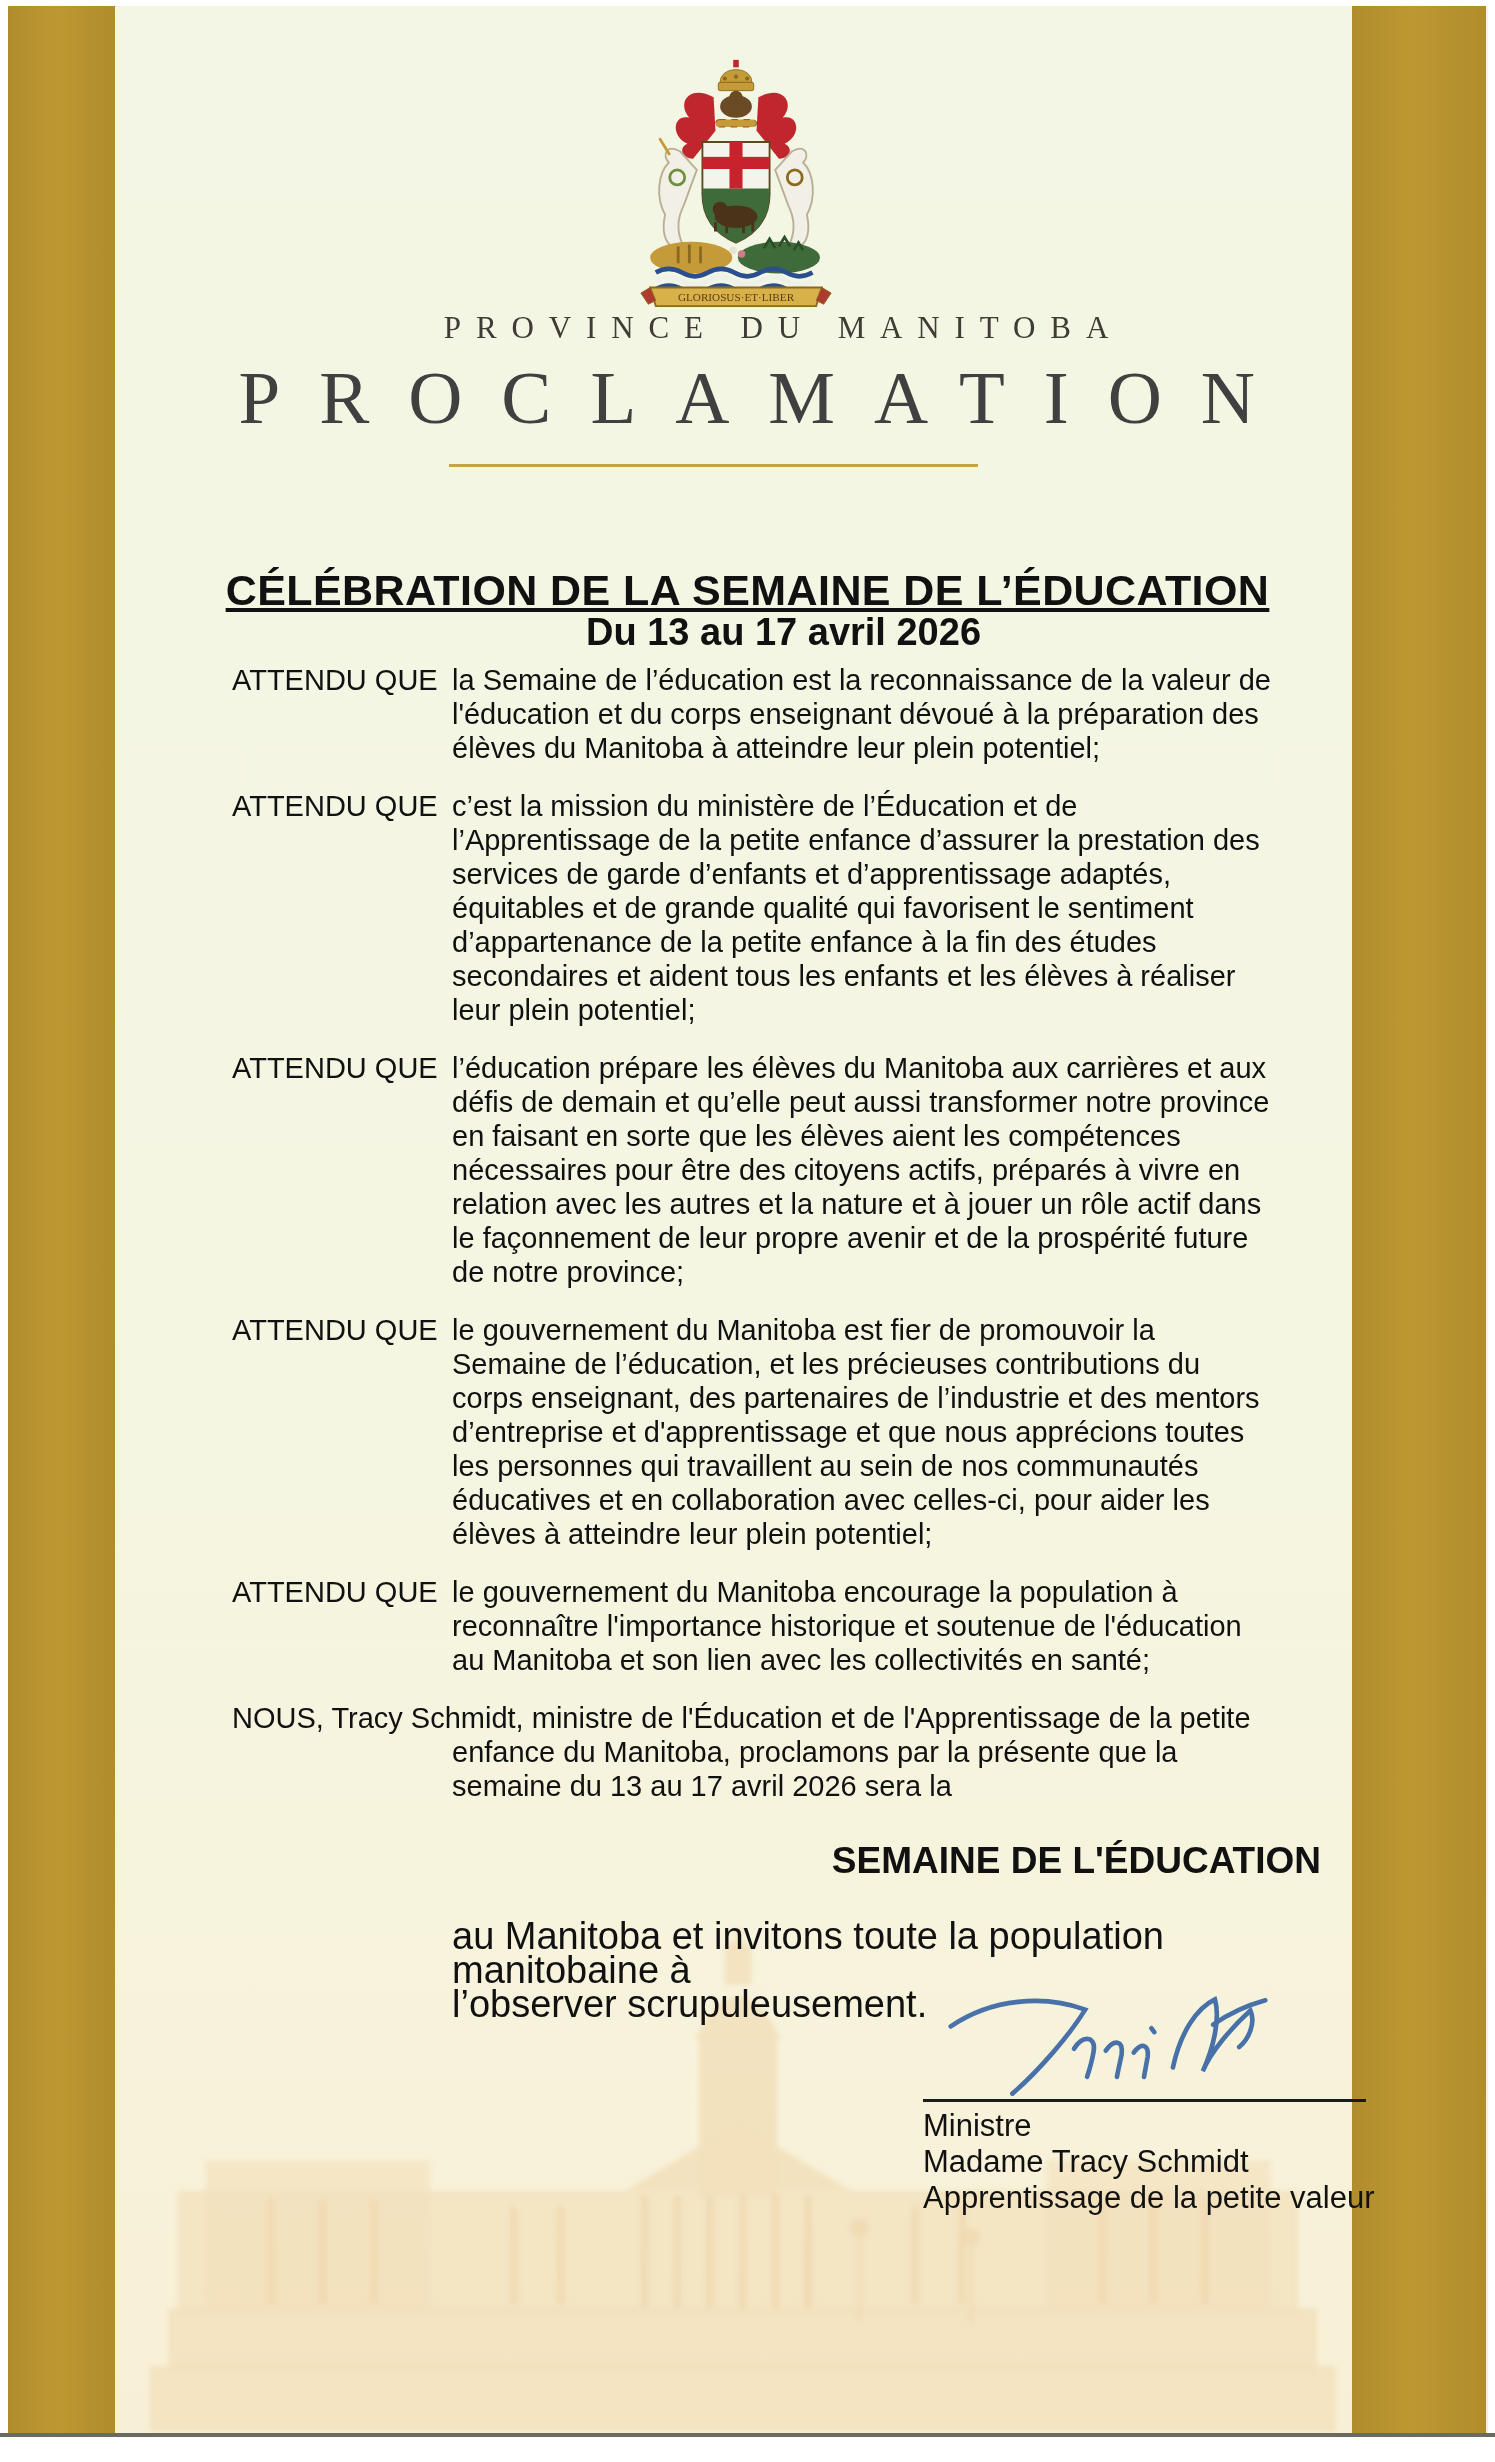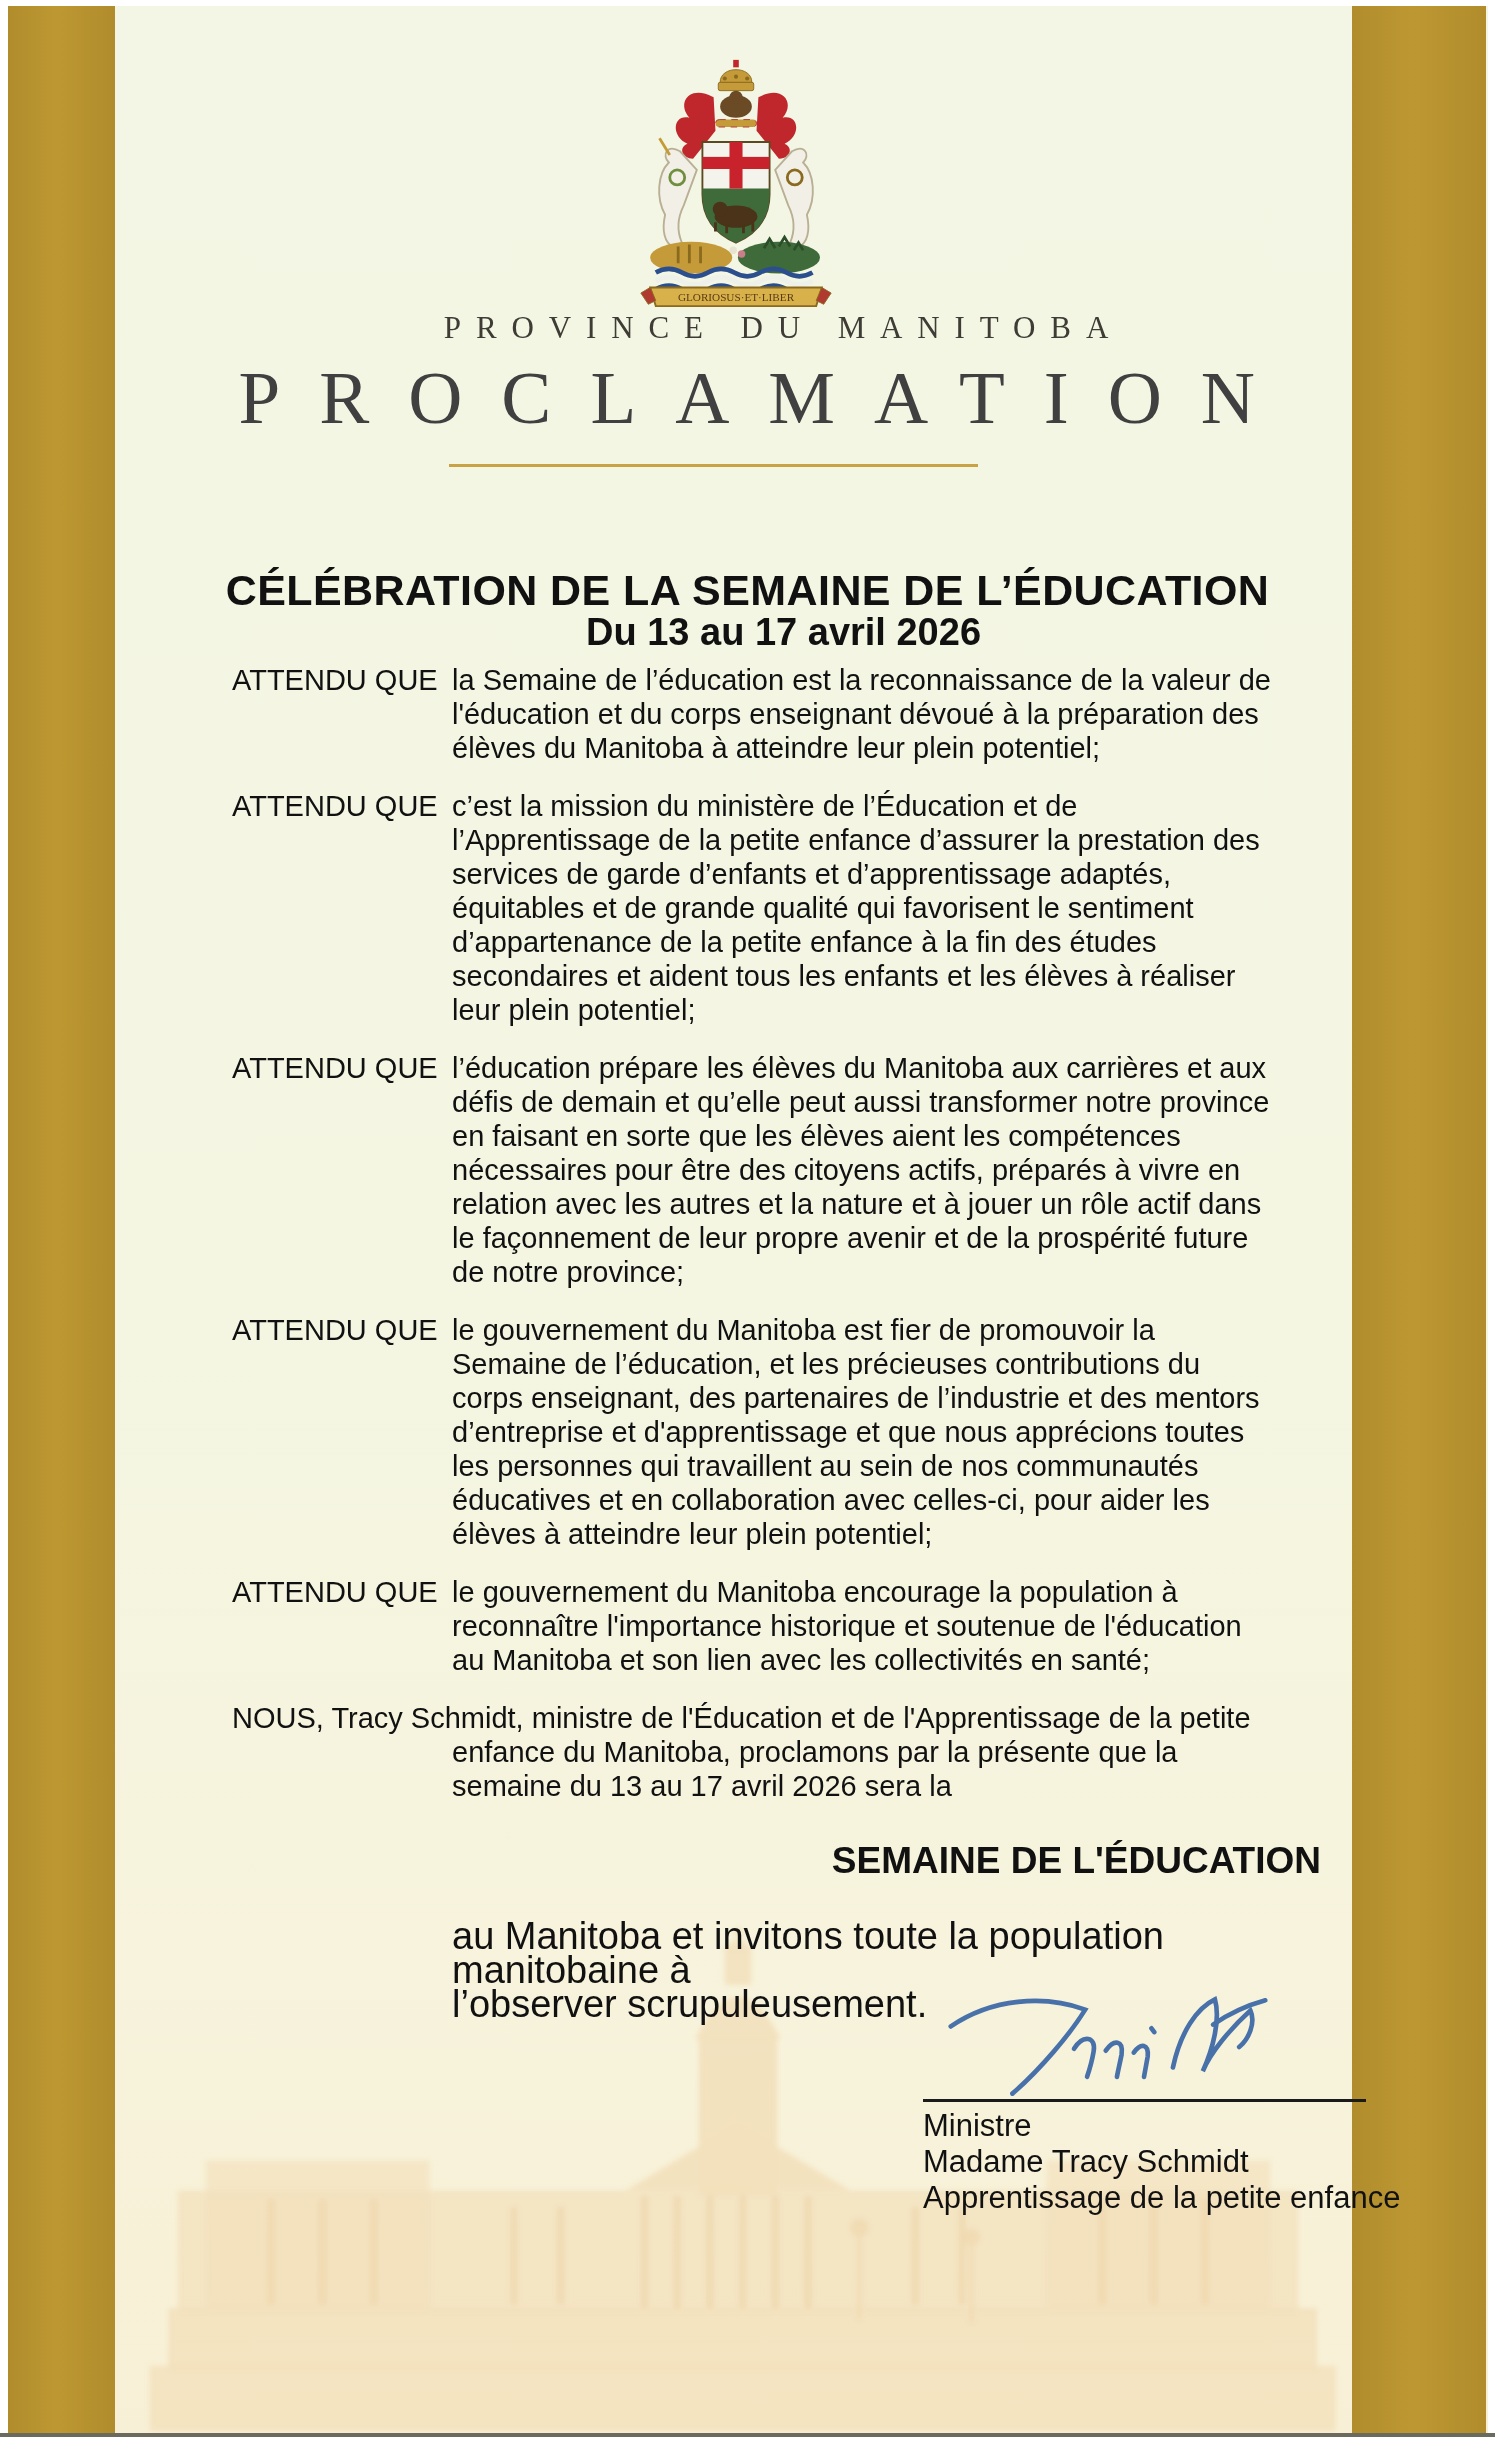--- a/index.html
+++ b/index.html
@@ -24,21 +24,21 @@
   }
   #proclamation-label{
     position:absolute;left:7.5px;top:355px;width:1480px;text-align:center;
     font-family:"Liberation Serif",serif;font-size:75px;letter-spacing:.52em;color:#404040;
     text-indent:.5em;
   }
   #gold-rule{position:absolute;left:449px;top:464px;width:529px;height:2.8px;background:#c8a245;}
   
   #doc-title{
     position:absolute;left:7.5px;top:566px;width:1480px;text-align:center;
-    font-size:43px;font-weight:bold;letter-spacing:.01em;
+    font-size:43px;font-weight:bold;letter-spacing:.01em;text-decoration:underline;
   }
   #doc-date{
     position:absolute;left:7.5px;top:611px;width:1480px;text-align:center;
     font-size:38px;font-weight:bold;padding-left:36px;
   }
   
   #body-col{position:absolute;left:232px;top:663px;width:1089px;}
   .clause{position:relative;padding-left:220px;margin-bottom:24px;}
   .clause-label{position:absolute;left:0;top:0;font-size:29px;line-height:34px;white-space:nowrap;}
   .clause-text{font-size:29px;line-height:34px;white-space:pre-line;}
@@ -238,19 +238,19 @@
       <path d="M233 58 l3 4"></path>
       <path d="M256 100 C264 62 282 36 301 27 C307 48 299 80 288 104 C296 84 318 58 339 39 C345 52 337 70 327 78"></path>
       <path d="M299 54 C318 41 337 33 355 28"></path>
     </g>
   </svg>
   <div id="signature-line"></div>
 
   <div id="sig-block">
     <div class="nowrap">Ministre</div>
     <div class="nowrap">Madame Tracy Schmidt</div>
-    <div class="nowrap">Apprentissage de la petite enfance</div>
+    <div class="nowrap">Apprentissage de la petite valeur</div>
   </div>
 
   <div id="bottom-rule"></div>
 
 </div>
 
 
 </body></html>

